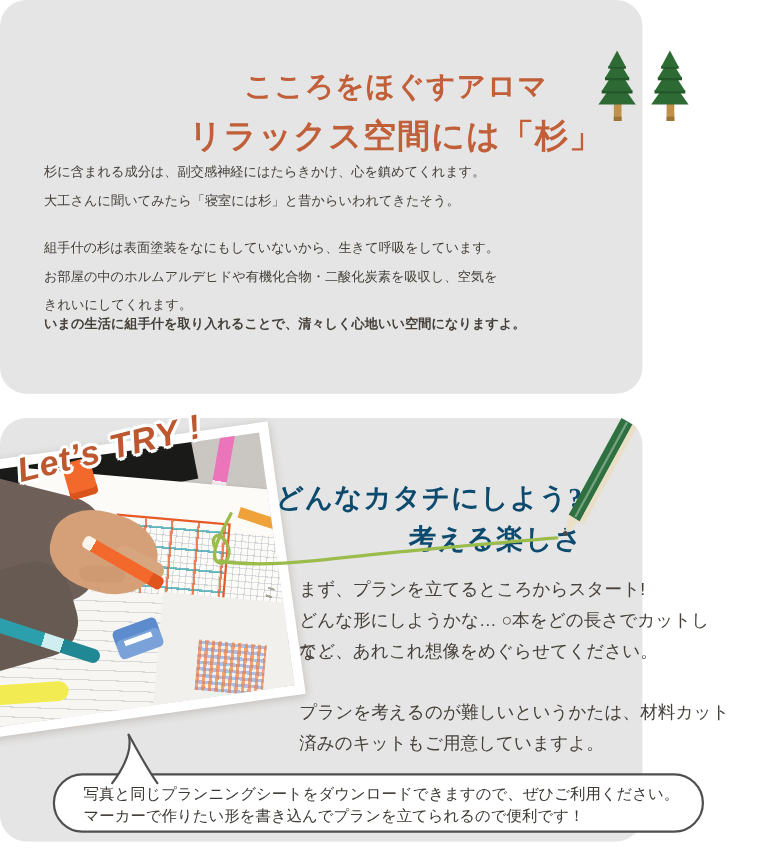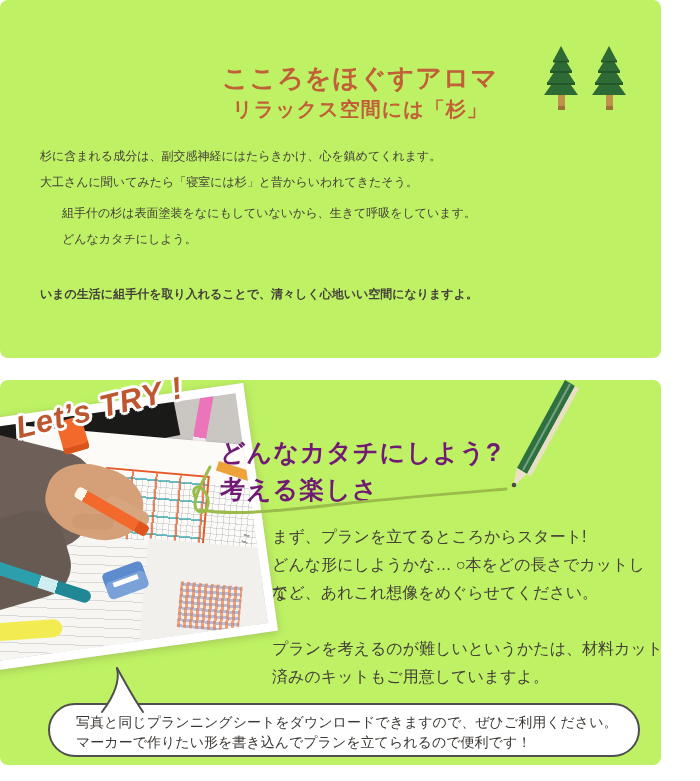--- a/index.html
+++ b/index.html
@@ -1,39 +1,39 @@
 <!DOCTYPE html>
 <html><head>
 <meta charset="utf-8">
 <style>
   html,body{margin:0;padding:0;background:#ffffff;}
   .page{position:relative;width:700px;height:781px;background:#ffffff;overflow:hidden;
         font-family:"Liberation Sans","DejaVu Sans",sans-serif;}
-  .box{position:absolute;left:0;width:661px;background:#bef264;border-radius:8px;}
+  .box{position:absolute;left:0;width:584px;background:#e5e5e5;border-radius:24px;}
   #box-aroma{top:0;height:358px;}
   #box-try{top:380px;height:385px;}
 
   
   .sec-title{position:absolute;left:20px;width:680px;text-align:center;
              color:#c05f38;font-weight:bold;letter-spacing:1px;}
   #title1-l1{top:39px;font-size:26px;}
-  #title1-l2{top:79px;font-size:20px;}
+  #title1-l2{top:79px;font-size:30px;}
   .para{position:absolute;left:40px;width:630px;color:#45403a;font-size:12px;line-height:26px;}
   #para1{top:143px;}
-  #para2{top:200px;margin-left:22px;}
+  #para2{top:212px;}
   #para3{top:281px;font-weight:bold;}
   #trees{position:absolute;left:543px;top:45px;}
 
   
   #badge{position:absolute;left:14px;top:390px;z-index:5;transform:rotate(-14deg);
          color:#bd5730;font-size:31px;font-weight:bold;font-style:italic;letter-spacing:1px;
          text-shadow:-2px -2px 0 #fff,2px -2px 0 #fff,-2px 2px 0 #fff,2px 2px 0 #fff,
                      0 -3px 0 #fff,0 3px 0 #fff,-3px 0 0 #fff,3px 0 0 #fff;}
-  .try-title{position:absolute;left:220px;width:310px;text-align:left;z-index:3;
-             color:#701a75;font-weight:bold;letter-spacing:1px;}
+  .try-title{position:absolute;left:220px;width:310px;text-align:right;z-index:3;
+             color:#0c4a6e;font-weight:bold;letter-spacing:1px;font-family:Liberation Serif, serif;}
   #title2-l1{top:415px;font-size:25px;}
   #title2-l2{top:452px;font-size:25px;}
   .try-line{position:absolute;left:272px;width:405px;color:#45403a;font-size:16px;line-height:28px;z-index:3;}
 
   
   #photo{position:absolute;left:-28px;top:402px;width:272px;height:232px;z-index:2;
          transform:rotate(-8deg);border:9px solid #fff;background:#cac7c2;overflow:hidden;
          box-shadow:0 2px 8px rgba(90,70,50,.25);}
   #photo *{position:absolute;}
   .ph-dark1{left:-30px;top:-22px;width:240px;height:62px;background:#1a1a19;transform:rotate(-3deg);}
@@ -118,21 +118,22 @@
         <polygon points="18,1 26,16 10,16" fill="#2d6a34"></polygon>
       </g>
     </svg>
 
     <div class="para" id="para1">
       <div>杉に含まれる成分は、副交感神経にはたらきかけ、心を鎮めてくれます。</div>
       <div>大工さんに聞いてみたら「寝室には杉」と昔からいわれてきたそう。</div>
     </div>
     <div class="para" id="para2">
       <div>組手什の杉は表面塗装をなにもしていないから、生きて呼吸をしています。</div>
-      <div>どんなカタチにしよう。</div>
+      <div>お部屋の中のホルムアルデヒドや有機化合物・二酸化炭素を吸収し、空気を</div>
+      <div>きれいにしてくれます。</div>
     </div>
     <div class="para" id="para3">
       <div>いまの生活に組手什を取り入れることで、清々しく心地いい空間になりますよ。</div>
     </div>
   </section>
 
   <section class="box" id="box-try"></section>
 
   <div id="photo">
     <div class="ph-dark1"></div>

